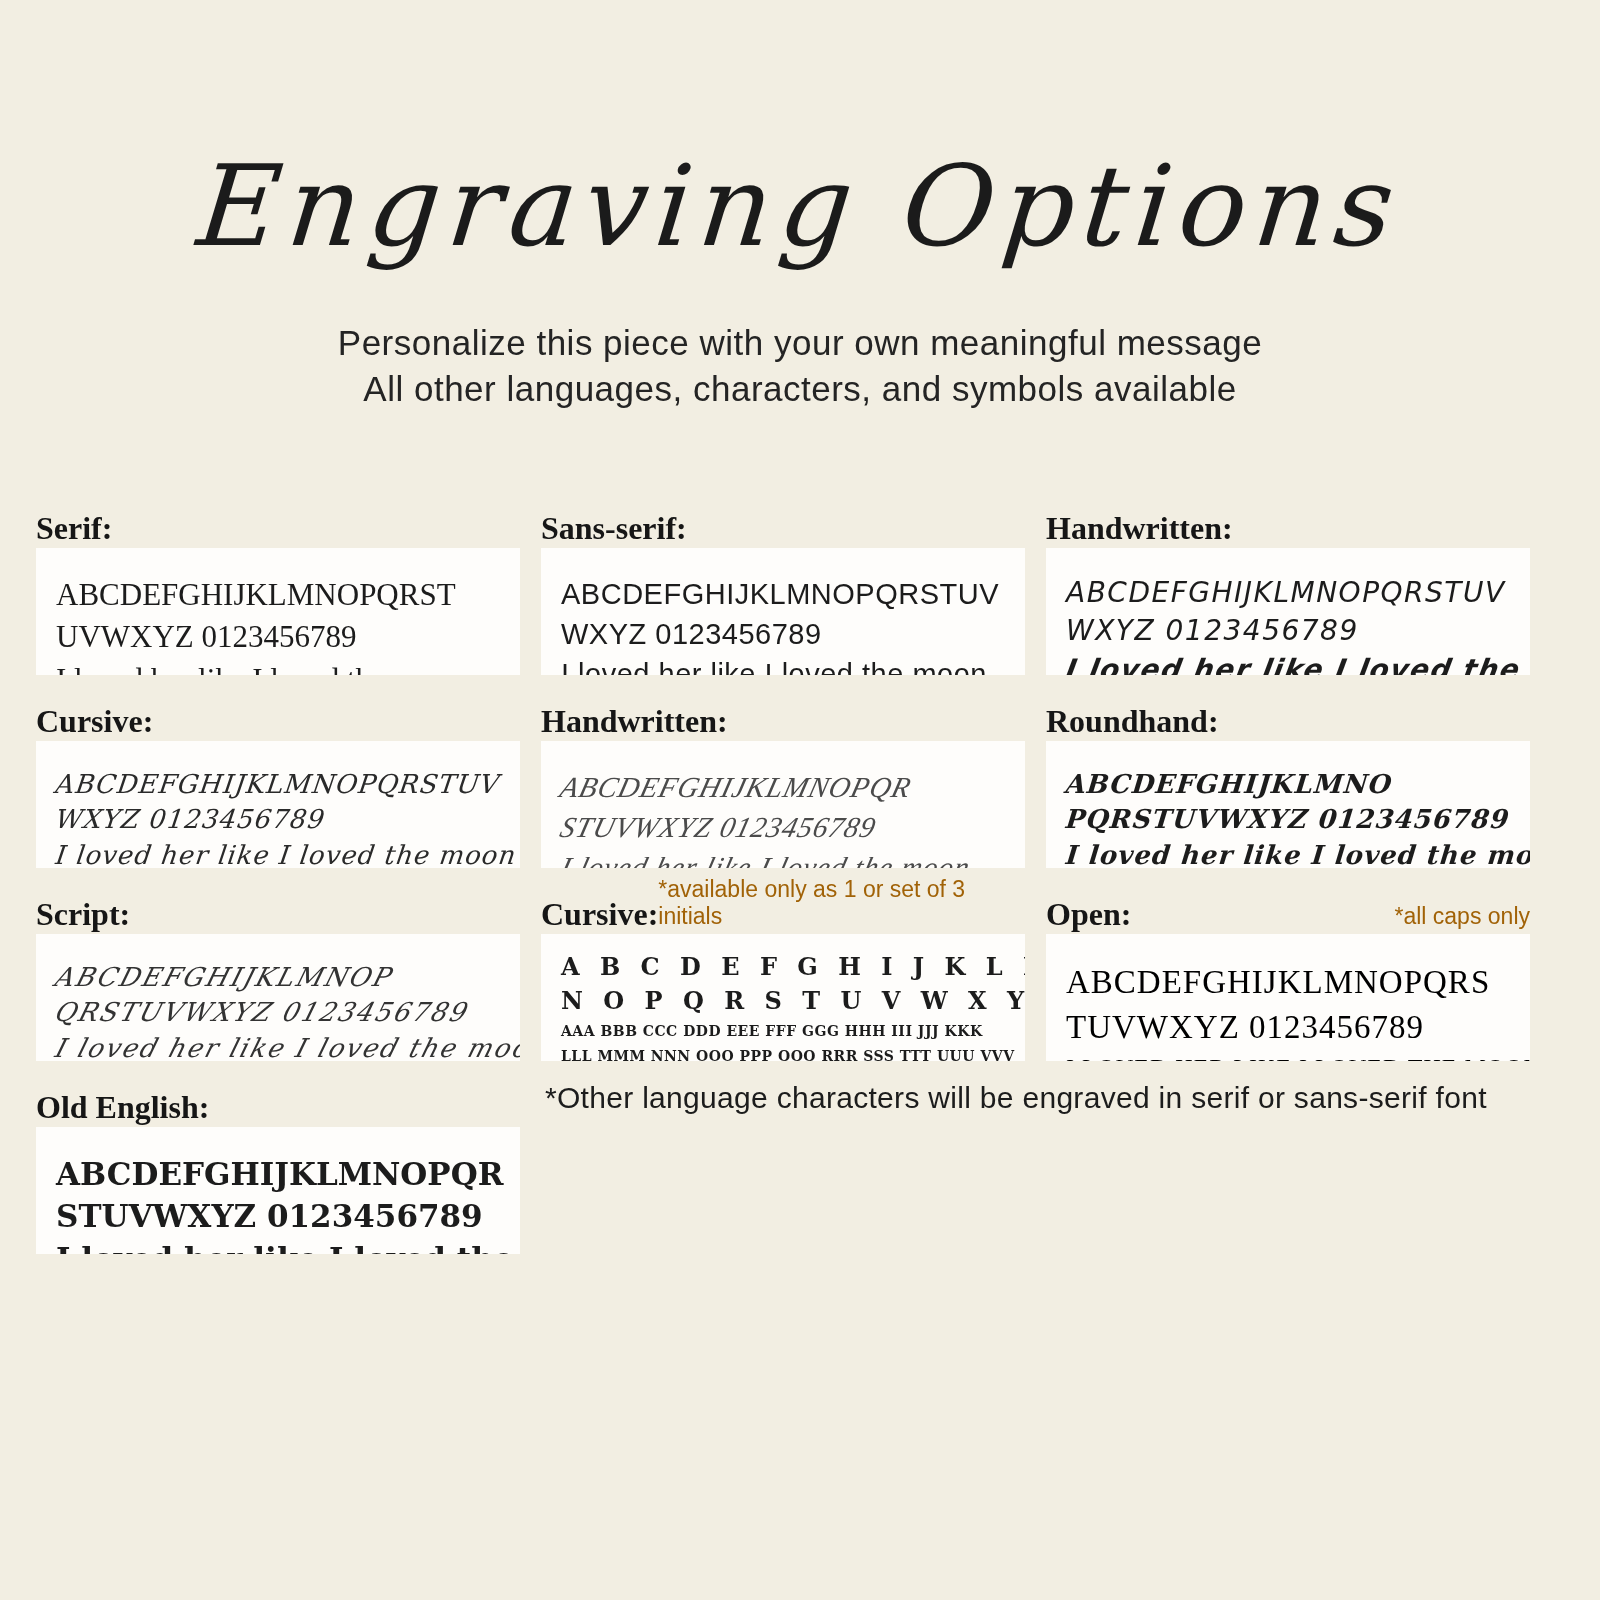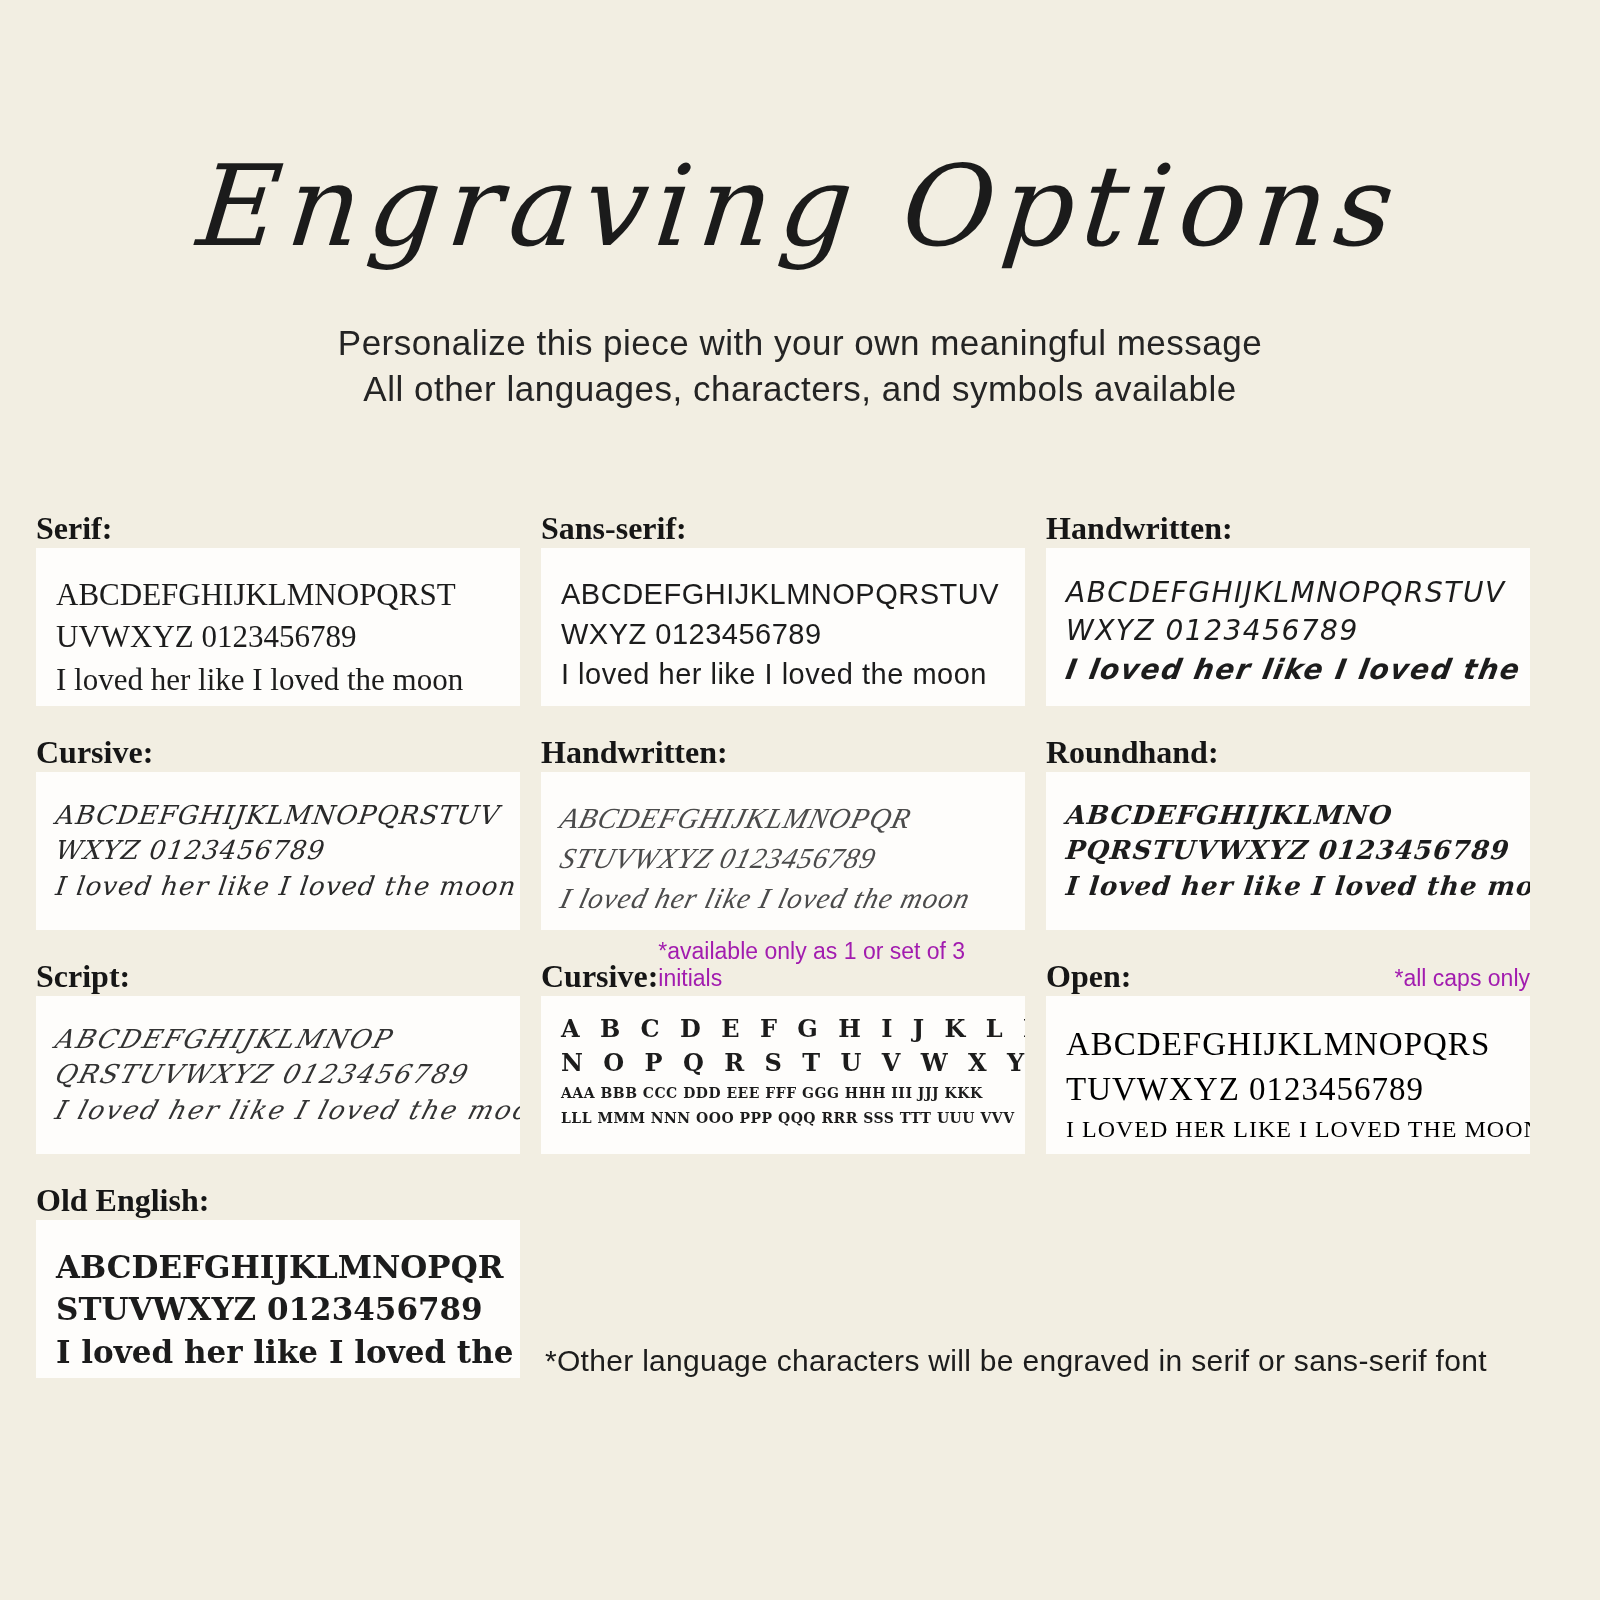--- a/index.html
+++ b/index.html
@@ -47,25 +47,25 @@
     padding-bottom: 1px;
   }
   .label {
     font-family: "Liberation Serif", serif;
     font-weight: bold;
     font-size: 32px;
     color: #161616;
   }
   .note {
     font-size: 23px;
-    color: #a21caf;
+    color: #a16207;
     padding-bottom: 3px;
   }
   .box {
-    height: 158px;
+    height: 127px;
     background: #fefdfb;
     padding: 26px 20px 0 20px;
     white-space: nowrap;
     overflow: hidden;
   }
   .box div { line-height: 1.38; }
   
   .box-serif { font-family: "Liberation Serif", serif; font-size: 31px; }
   .box-sans { font-family: "Liberation Sans", sans-serif; font-size: 29px; letter-spacing: 0.5px; }
   .box-handwritten { font-family: "DejaVu Sans", sans-serif; font-style: italic; font-size: 28px; letter-spacing: 1.5px; }
@@ -81,21 +81,21 @@
   .box-monogram { font-family: "DejaVu Serif", serif; font-weight: bold; padding-top: 16px; }
   .box-monogram .mono-single { font-size: 24px; letter-spacing: 6px; line-height: 1.45; }
   .box-monogram .mono-triple { font-size: 14px; letter-spacing: 0.5px; line-height: 1.75; }
   .box-open { font-family: "Liberation Serif", serif; font-size: 33px; letter-spacing: 1px; color: #000000; }
   .box-open .sentence { font-size: 24px; letter-spacing: 1px; }
   .box-oldenglish { font-family: "DejaVu Serif", serif; font-weight: bold; font-size: 31px; }
   
   .footnote-wrap {
     grid-column: 2 / 4;
     display: flex;
-    align-items: flex-end;
+    align-items: flex-start;
     padding-left: 4px;
   }
   .footnote { font-size: 30px; letter-spacing: 0.3px; color: #1c1c1c; }
 </style>
 </head>
 <body>
 
 <div class="header">
   <div class="title">Engraving Options</div>
   <div class="subtitle">

